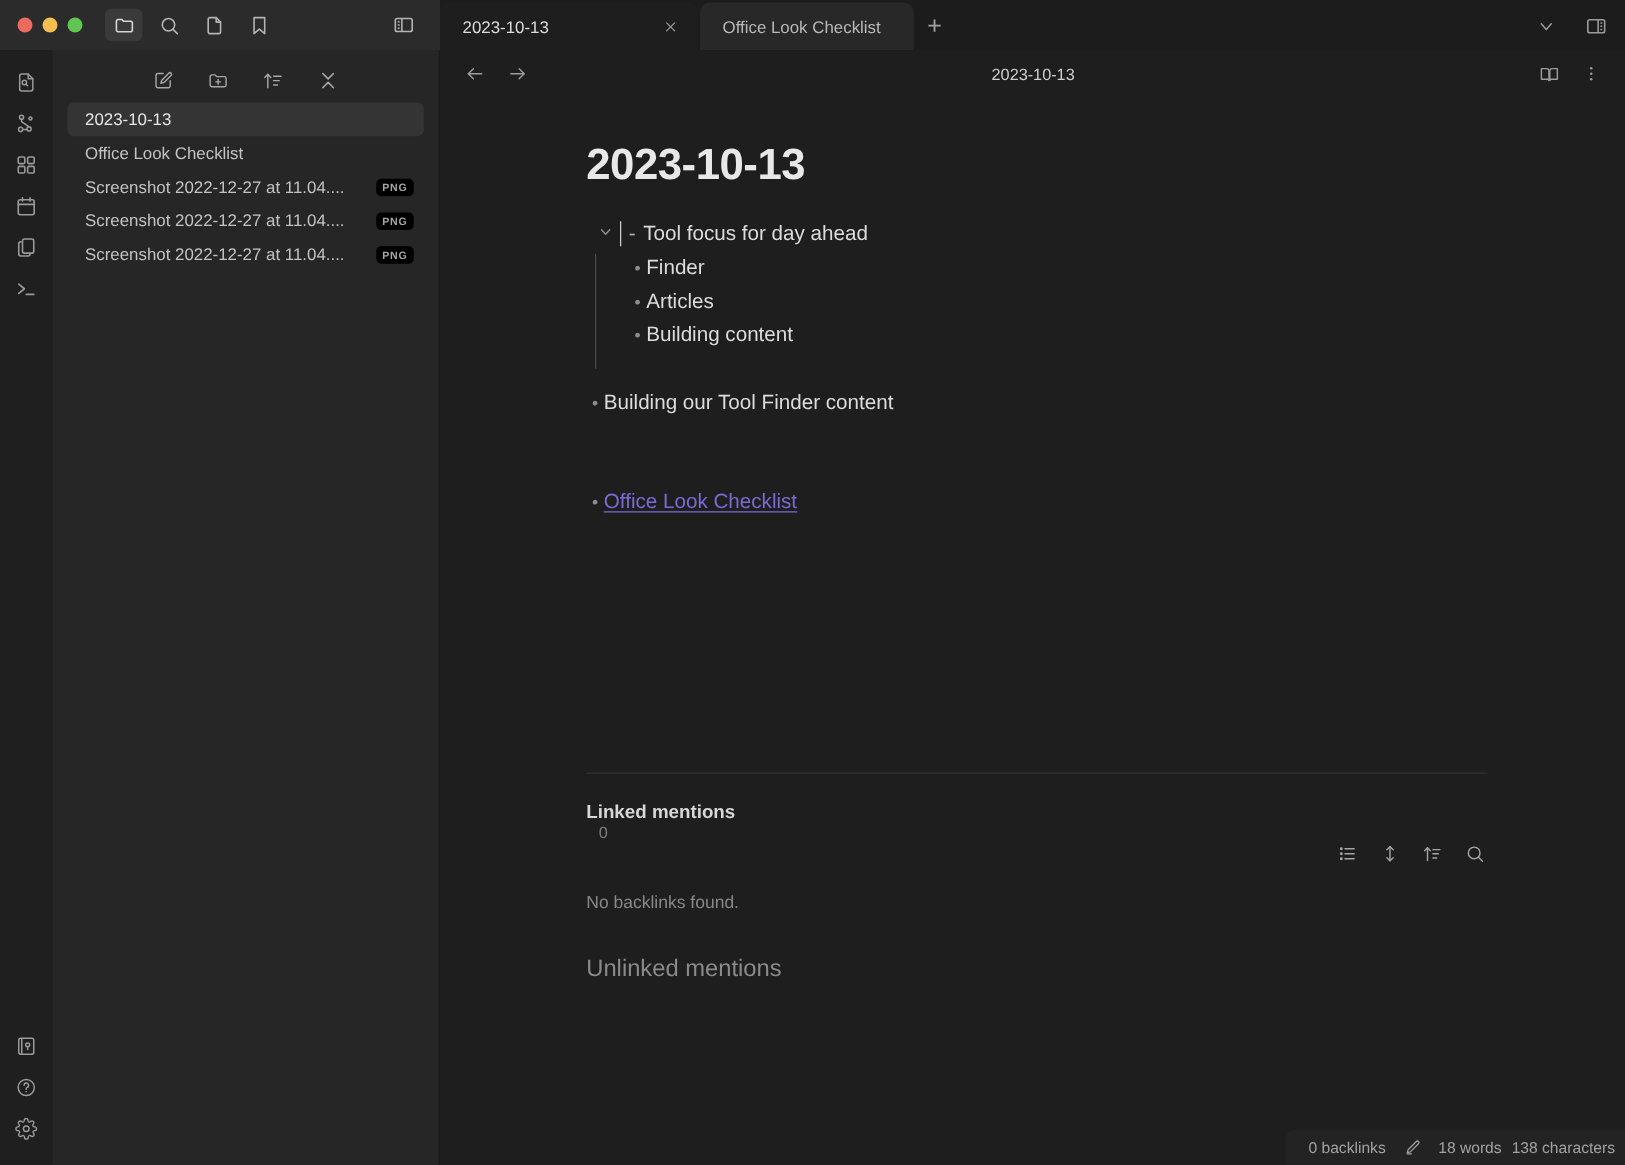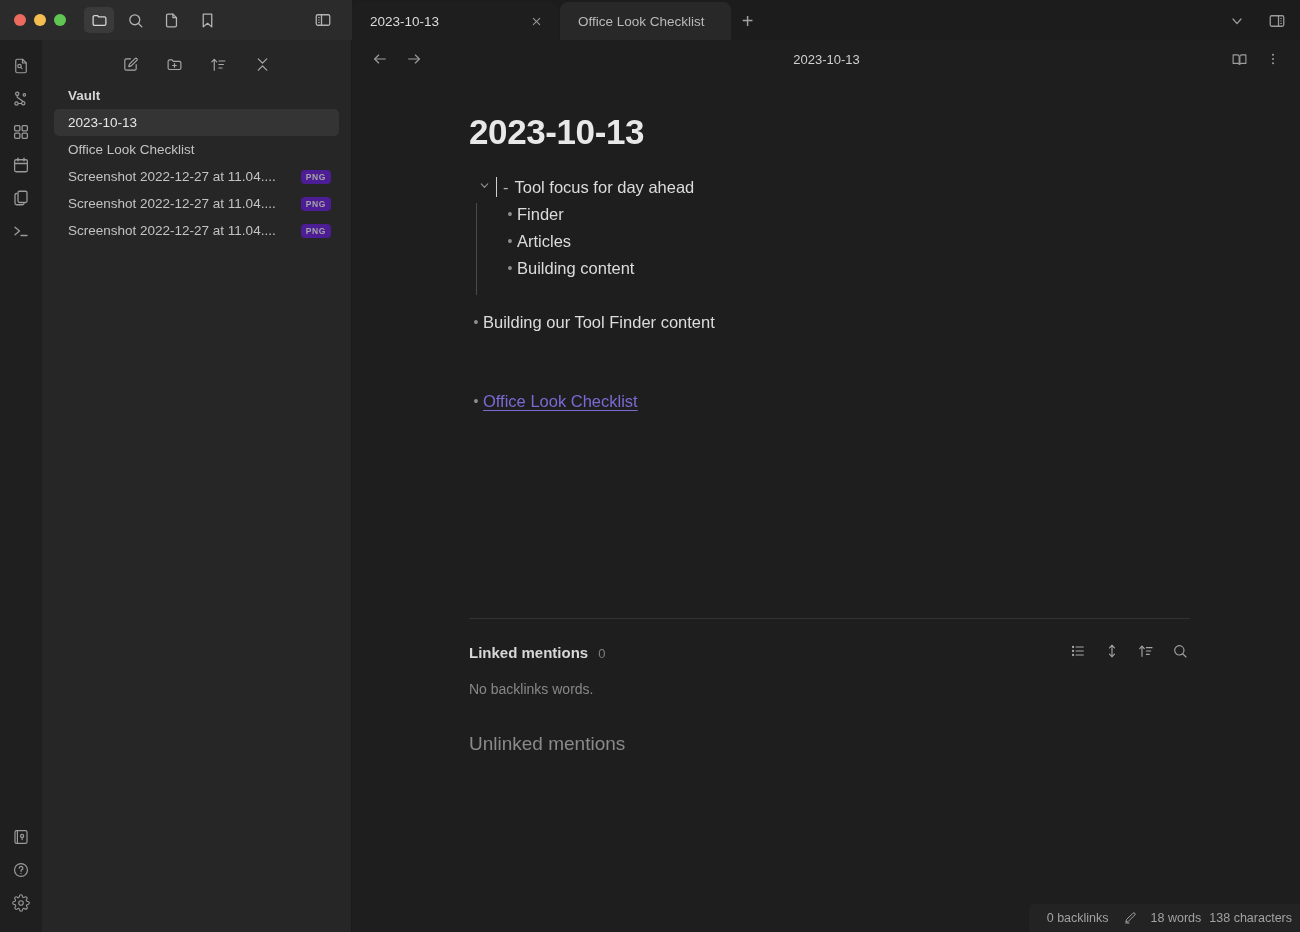--- a/index.html
+++ b/index.html
@@ -97,21 +97,21 @@
     height:27px; display:flex; align-items:center;
     border-radius:5px; padding:0 8px 0 14px;
     font-size:13.5px; color:#c3c3c3; gap:6px;
   }
   .file-row.selected{ background:#343434; color:#e6e6e6; }
   .file-name{
     flex:1; white-space:nowrap; overflow:hidden; text-overflow:ellipsis;
   }
   .file-tag{
     font-size:8.5px; font-weight:700; letter-spacing:.6px;
-    background:#4c1d95; color:#a5a5a5; padding:2px 5px;
+    background:#000000; color:#a5a5a5; padding:2px 5px;
     border-radius:4px; flex:0 0 auto;
   }
 
   
   .main{
     position:absolute; left:353px; top:40px; width:947px; height:892px;
     background:#1e1e1e;
   }
   .view-header{
     height:38px; display:flex; align-items:center; padding:0 14px;
@@ -165,21 +165,21 @@
   a.wikilink{
     color:#7a6ad3; text-decoration:underline;
     text-underline-offset:3px; text-decoration-thickness:1px;
   }
 
   
   .backlinks{
     position:absolute; left:116px; right:110px; top:540px;
     border-top:1px solid #323232; padding-top:22px;
   }
-  .bl-header{ display:flex; align-items:flex-end; }
+  .bl-header{ display:flex; align-items:flex-start;flex-direction:column; }
   .bl-title{ font-size:15px; font-weight:700; color:#d7d7d7; }
   .bl-count{ font-size:13px; color:#7e7e7e; margin-left:10px; }
   .bl-tools{ margin-left:auto; display:flex; gap:14px; }
   .bl-btn{ width:20px; height:20px; color:#a5a5a5;
     display:flex; align-items:center; justify-content:center; }
   .bl-empty{ font-size:14px; color:#888888; margin-top:20px; }
   .bl-unlinked{ font-size:19px; color:#8a8a8a; margin-top:36px; }
 
   
   .statusbar{
@@ -374,21 +374,20 @@
         </svg>
     </div>
     <div class="exp-btn">
       <svg width="17" height="17" viewBox="0 0 24 24" fill="none" stroke="currentColor" stroke-width="1.8" stroke-linecap="round" stroke-linejoin="round">
           <polyline points="6 4 12 10 18 4"></polyline>
           <polyline points="6 20 12 14 18 20"></polyline>
         </svg>
     </div>
   </div>
 
-  <div class="exp-title">Vault</div>
 
   <div class="file-list">
     <div class="file-row selected">
       <span class="file-name">2023-10-13</span>
     </div>
     <div class="file-row">
       <span class="file-name">Office Look Checklist</span>
     </div>
     <div class="file-row">
       <span class="file-name">Screenshot 2022-12-27 at 11.04....</span>
@@ -526,21 +525,21 @@
               </svg>
           </div>
           <div class="bl-btn">
             <svg width="16" height="16" viewBox="0 0 24 24" fill="none" stroke="currentColor" stroke-width="1.7" stroke-linecap="round">
                 <circle cx="11" cy="11" r="7"></circle>
                 <line x1="16.2" y1="16.2" x2="21" y2="21"></line>
               </svg>
           </div>
         </div>
       </div>
-      <div class="bl-empty">No backlinks words.</div>
+      <div class="bl-empty">No backlinks found.</div>
       <div class="bl-unlinked">Unlinked mentions</div>
     </div>
   </div>
 </div>
 
 <div class="statusbar">
   <span class="sb-item">0 backlinks</span>
   <span class="sb-item">
     <span class="sb-icon">
       <svg width="14" height="14" viewBox="0 0 24 24" fill="none" stroke="currentColor" stroke-width="1.7" stroke-linecap="round" stroke-linejoin="round">

